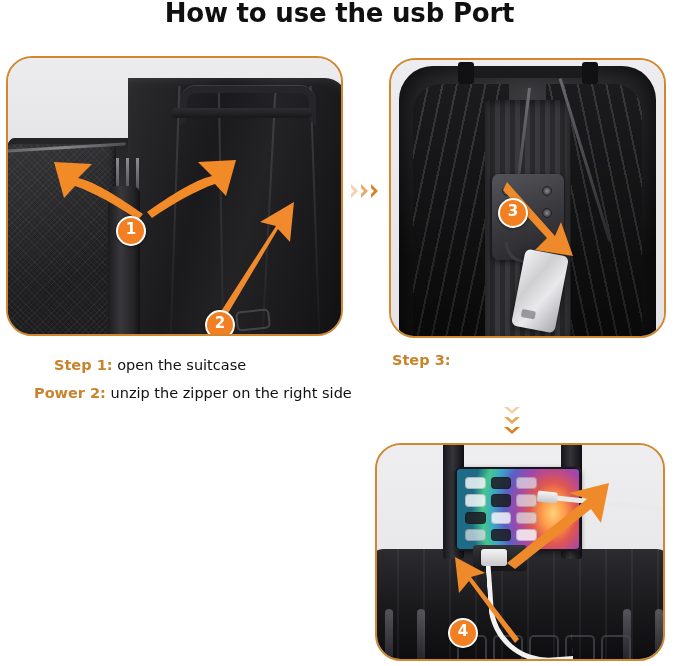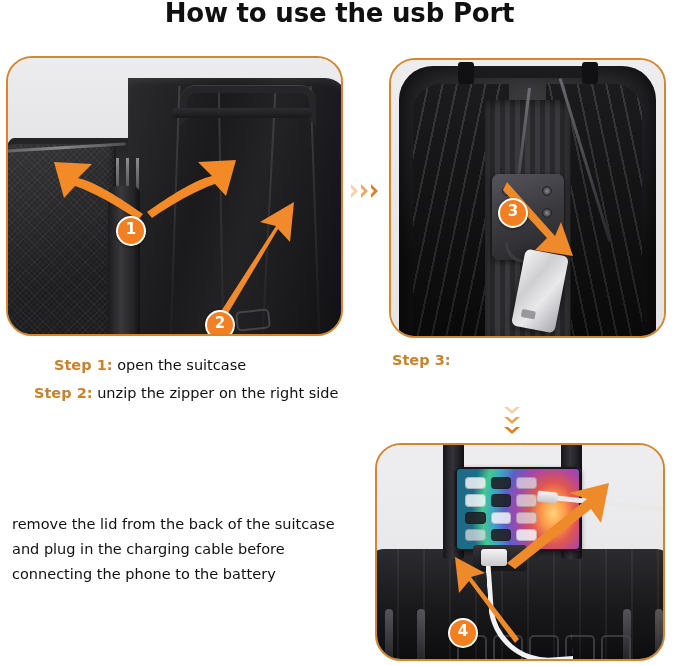--- a/index.html
+++ b/index.html
@@ -566,27 +566,26 @@
     <div class="badge" style="left:71px; top:173px;">4</div>
   </div>
 </div>
 
 <div class="step" id="step-1">
   <span class="lbl">Step 1:</span>
   <span class="body">open the suitcase</span>
 </div>
 
 <div class="step" id="step-2">
-  <span class="lbl">Step 2:</span>
+  <span class="lbl">Power 2:</span>
   <span class="body">unzip the zipper on the right side</span>
 </div>
 
 <div class="step" id="step-3">
   <div class="wrap">
     <span class="lbl">Step 3:</span>
   </div>
 </div>
 
 <div class="step" id="step-4">
   <div class="wrap">
-    <span class="body">remove the lid from the back of the suitcase and plug in the charging cable before connecting the phone to the battery</span>
   </div>
 </div>
 
 </body></html>

